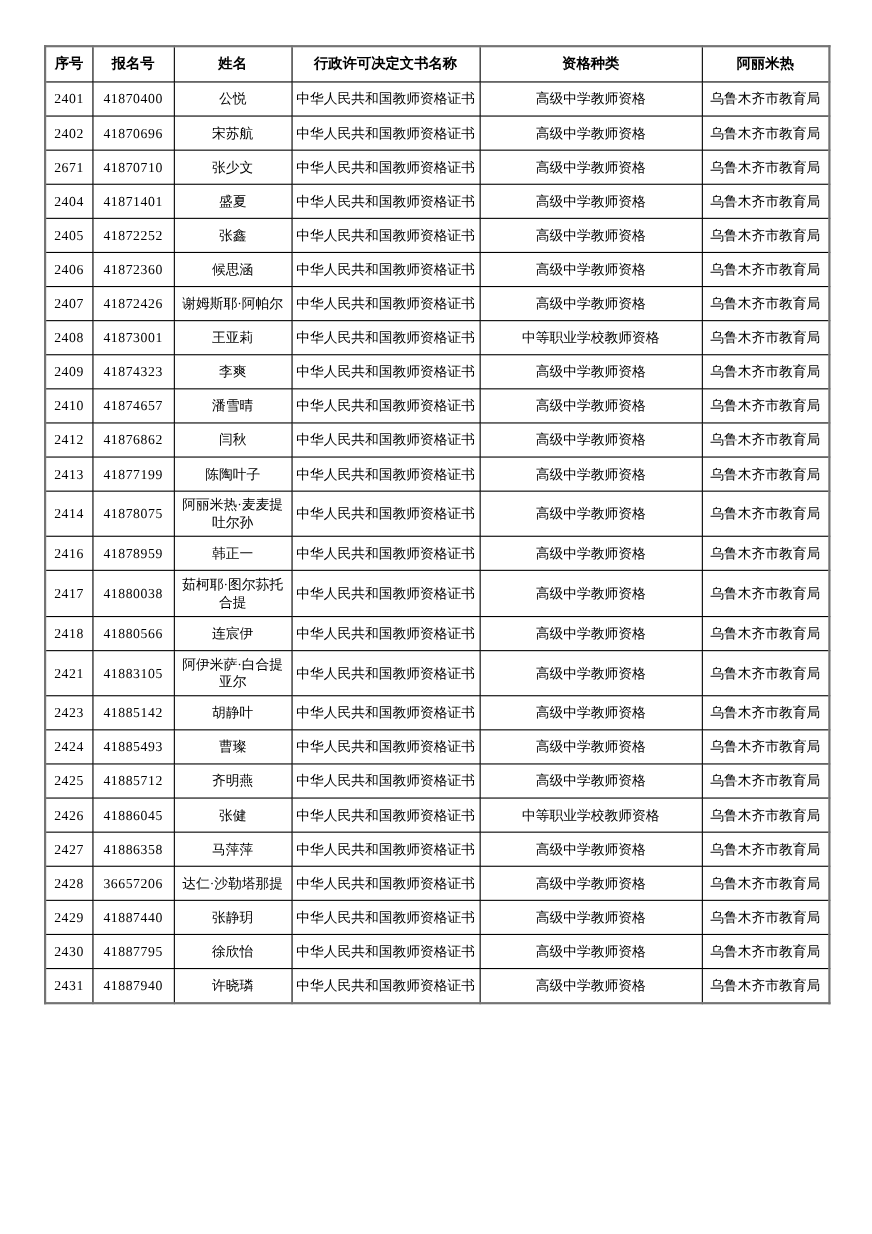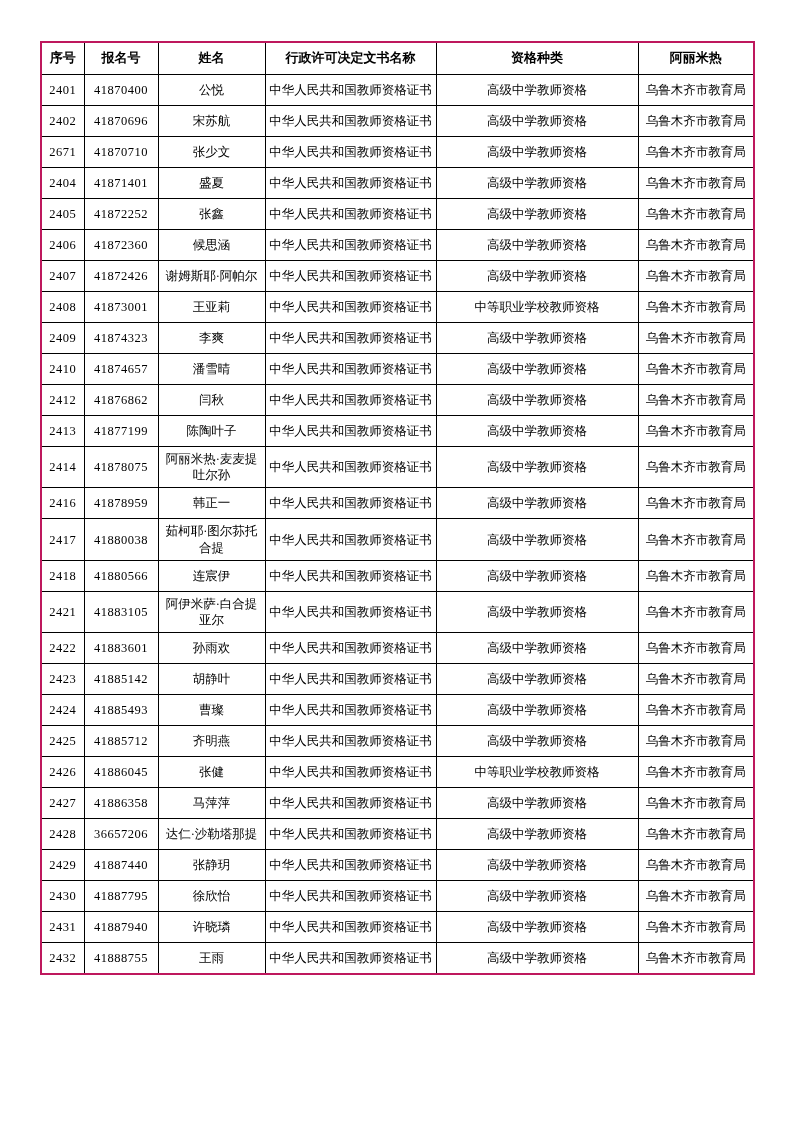--- a/index.html
+++ b/index.html
@@ -34,21 +34,21 @@
   table.license-table td {
     border: 1px solid #000000;
     text-align: center;
     vertical-align: middle;
     padding: 4px 2px;
     font-size: 12.5px;
     line-height: 1.3;
     word-break: break-all;
   }
   table.license-table {
-    border: 2px solid #be185d;
+    border: 2px solid #737373;
   }
   table.license-table th {
     font-weight: bold;
     font-size: 13px;
     padding: 7px 2px;
   }
   table.license-table td {
     height: 22px;
   }
   td.num {
@@ -229,28 +229,20 @@
 
     <tr>
       <td class="num">2421</td>
       <td class="num">41883105</td>
       <td>阿伊米萨·白合提亚尔</td>
       <td>中华人民共和国教师资格证书</td>
       <td>高级中学教师资格</td>
       <td>乌鲁木齐市教育局</td>
     </tr>
 
-    <tr>
-      <td class="num">2422</td>
-      <td class="num">41883601</td>
-      <td>孙雨欢</td>
-      <td>中华人民共和国教师资格证书</td>
-      <td>高级中学教师资格</td>
-      <td>乌鲁木齐市教育局</td>
-    </tr>
 
     <tr>
       <td class="num">2423</td>
       <td class="num">41885142</td>
       <td>胡静叶</td>
       <td>中华人民共和国教师资格证书</td>
       <td>高级中学教师资格</td>
       <td>乌鲁木齐市教育局</td>
     </tr>
 
@@ -319,24 +311,16 @@
 
     <tr>
       <td class="num">2431</td>
       <td class="num">41887940</td>
       <td>许晓璘</td>
       <td>中华人民共和国教师资格证书</td>
       <td>高级中学教师资格</td>
       <td>乌鲁木齐市教育局</td>
     </tr>
 
-    <tr>
-      <td class="num">2432</td>
-      <td class="num">41888755</td>
-      <td>王雨</td>
-      <td>中华人民共和国教师资格证书</td>
-      <td>高级中学教师资格</td>
-      <td>乌鲁木齐市教育局</td>
-    </tr>
   </tbody>
   </table>
 
 </div>
 
 </body></html>

